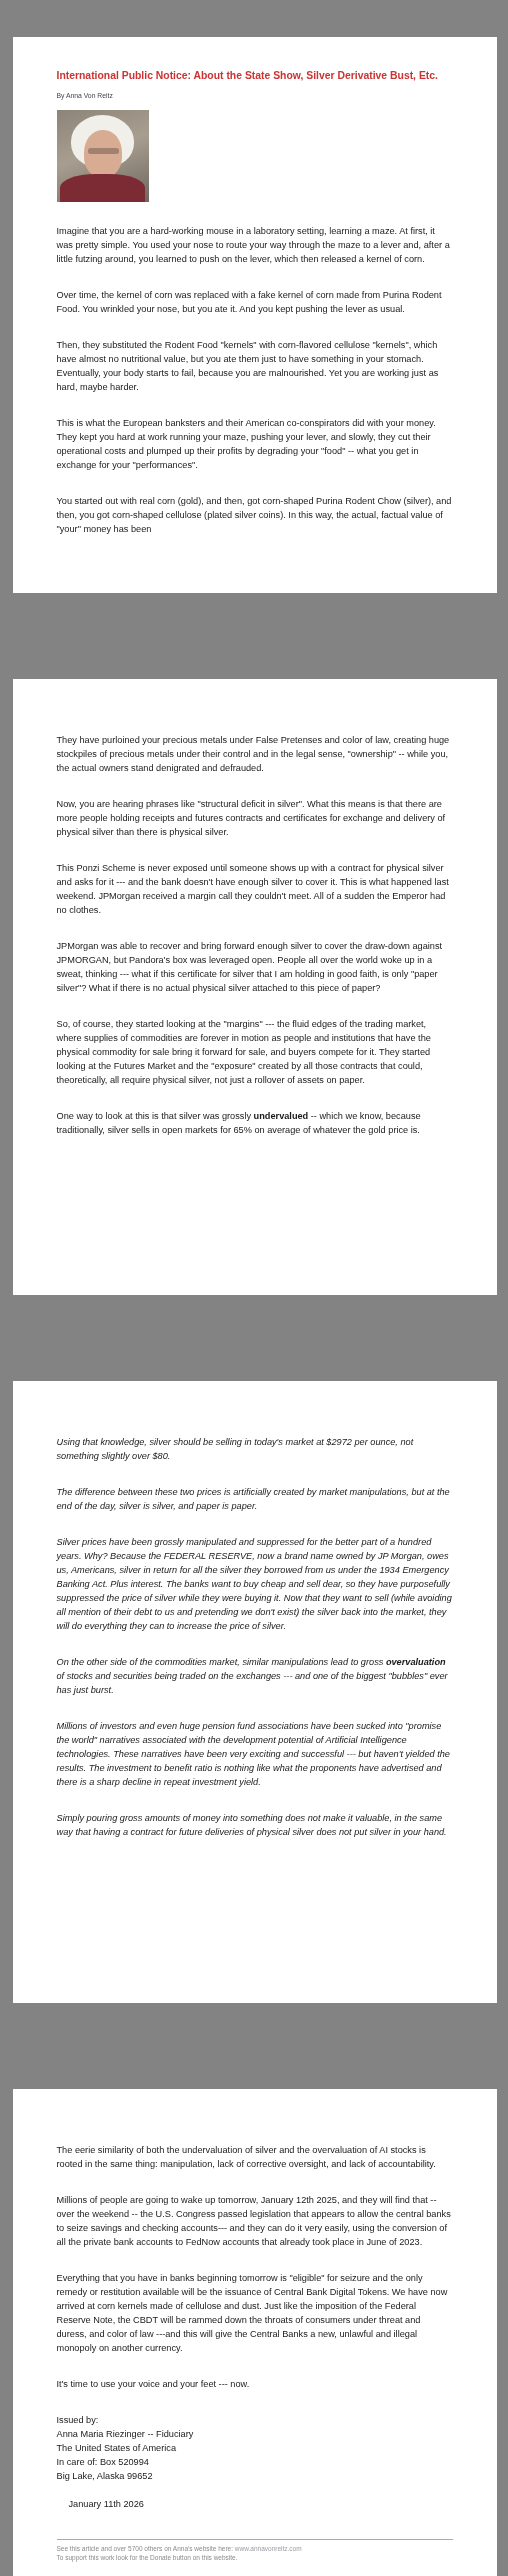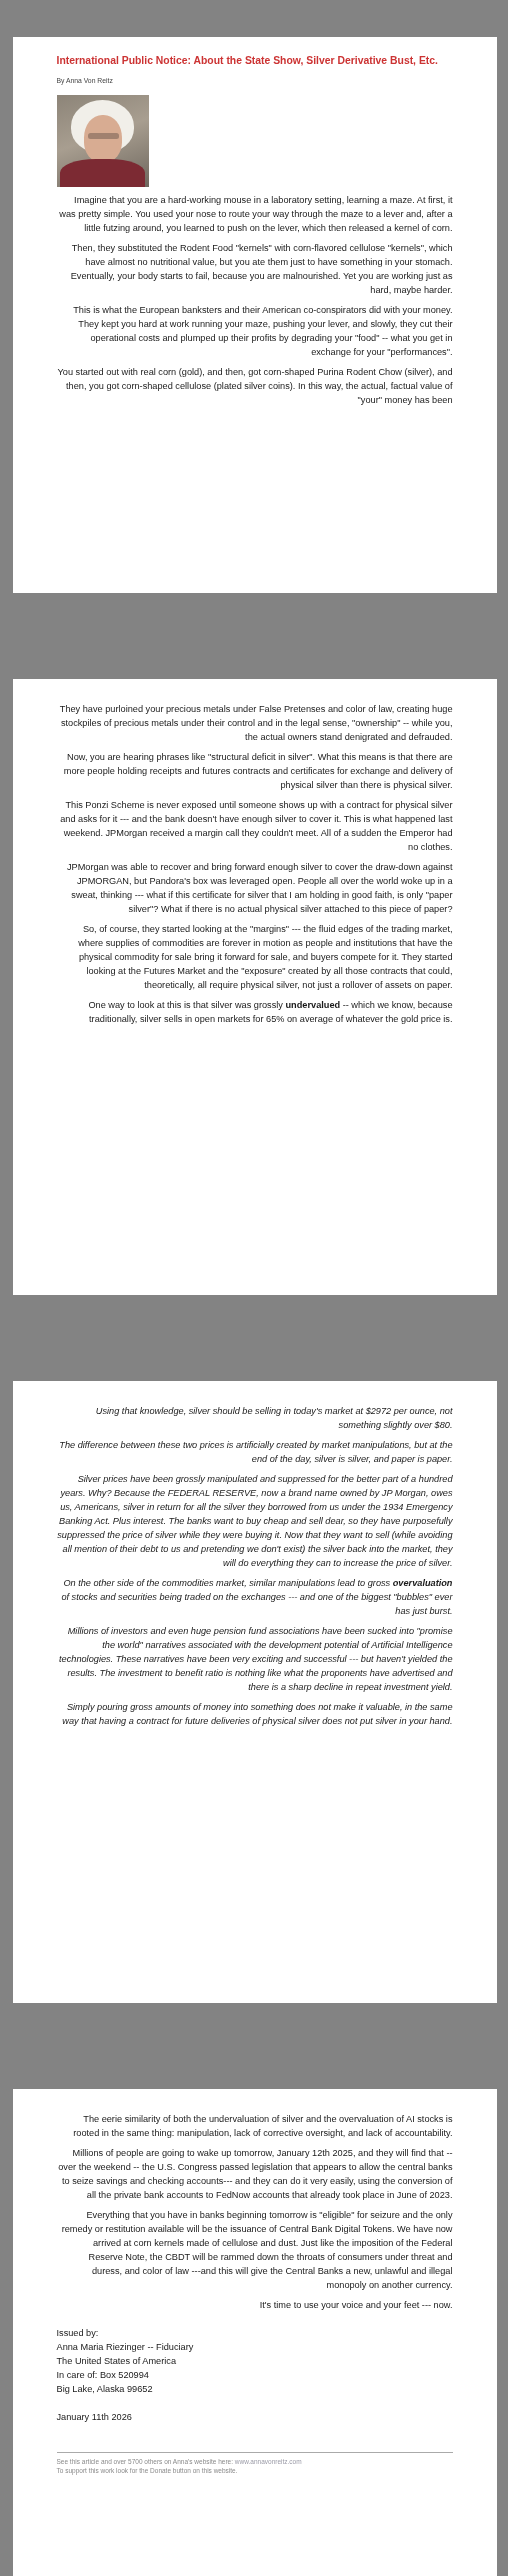--- a/index.html
+++ b/index.html
@@ -3,21 +3,21 @@
 <meta charset="utf-8">
 <style>
   html, body { margin: 0; padding: 0; background: var(--background, #838383); }
   body { width: 509px; font-family: "Liberation Sans", "DejaVu Sans", sans-serif; }
   .doc { padding: 37px 12.3px 0; }
   .paper {
     background: var(--paper, #ffffff);
     width: 484px;
     margin: 0 auto 86px;
     box-sizing: border-box;
-    padding: 17px 44px 28px;
+    padding: 32px 44px 28px;
     color: var(--text, #1a1a1a);
     font-size: 9.2px;
     line-height: 14px;
   }
   .paper:last-child { margin-bottom: 0; }
   .page-1 { min-height: 556px; }
   .page-2 { min-height: 616px; }
   .page-3 { min-height: 622px; font-style: italic; }
   .page-4 { min-height: 541px; }
   .title {
@@ -43,23 +43,23 @@
     background: #d8ac92; border-radius: 48% 48% 42% 42%;
   }
   .photo .glasses {
     position: absolute; top: 38px; left: 31px; width: 31px; height: 5.5px;
     background: rgba(60, 50, 45, 0.35); border-radius: 2.5px;
   }
   .photo .shoulders {
     position: absolute; bottom: -4.9px; left: 3.7px; width: 85px; height: 33px;
     background: #7c2a33; border-radius: 42% 42% 0 0;
   }
-  .paras p { margin: 6px 0; text-align: right; }
+  .paras p { margin: 22px 0; }
   .signature { white-space: pre-line; margin: 14px 0 0; }
-  .date { margin: 14px 0 0; }
+  .date { margin: 14px 12px 0; }
   .footer {
     margin-top: 28px;
     border-top: 0.6px solid #aaaaaa;
     padding-top: 3.7px;
     font-size: 6.5px;
     line-height: 9.2px;
     color: var(--muted, #8a8a8a);
   }
   .site-link { color: var(--link, #9a9aa6); text-decoration: none; cursor: pointer; }
   b { font-weight: bold; }
@@ -73,20 +73,21 @@
     <h1 class="title">International Public Notice: About the State Show, Silver Derivative Bust, Etc.</h1>
     <div class="byline">By Anna Von Reitz</div>
     <div class="photo">
       <div class="hair"></div>
       <div class="face"></div>
       <div class="glasses"></div>
       <div class="shoulders"></div>
     </div>
     <div class="paras">
         <p><span>Imagine that you are a hard-working mouse in a laboratory setting, learning a maze.  At first, it was pretty simple.  You used your nose to route your way through the maze to a lever and, after a little futzing around, you learned to push on the lever, which then released a kernel of corn.</span></p>
+        <p><span>Over time, the kernel of corn was replaced with a fake kernel of corn made from Purina Rodent Food.  You wrinkled your nose, but you ate it.  And you kept pushing the lever as usual.</span></p>
         <p><span>Then, they substituted the Rodent Food "kernels" with corn-flavored cellulose "kernels", which have almost no nutritional value, but you ate them just to have something in your stomach.  Eventually, your body starts to fail, because you are malnourished.  Yet you are working just as hard, maybe harder.</span></p>
         <p><span>This is what the European banksters and their American co-conspirators did with your money.  They kept you hard at work running your maze, pushing your lever, and slowly, they cut their operational costs and plumped up their profits by degrading your "food" -- what you get in exchange for your "performances".</span></p>
         <p><span>You started out with real corn (gold), and then, got corn-shaped Purina Rodent Chow (silver), and then, you got corn-shaped cellulose (plated silver coins).  In this way, the actual, factual value  of "your" money has been</span></p>
       </div>
   </section>
 
   <section class="paper page-2">
     <div class="paras">
         <p><span>They have purloined your precious metals under False Pretenses and color of law, creating huge stockpiles of precious metals under their control and in the legal sense, "ownership" -- while you, the actual owners stand denigrated and defrauded.</span></p>
         <p><span>Now, you are hearing phrases like "structural deficit in silver".  What this means is that there are more people holding receipts and futures contracts and certificates for exchange and delivery of physical silver than there is physical silver.</span></p>

